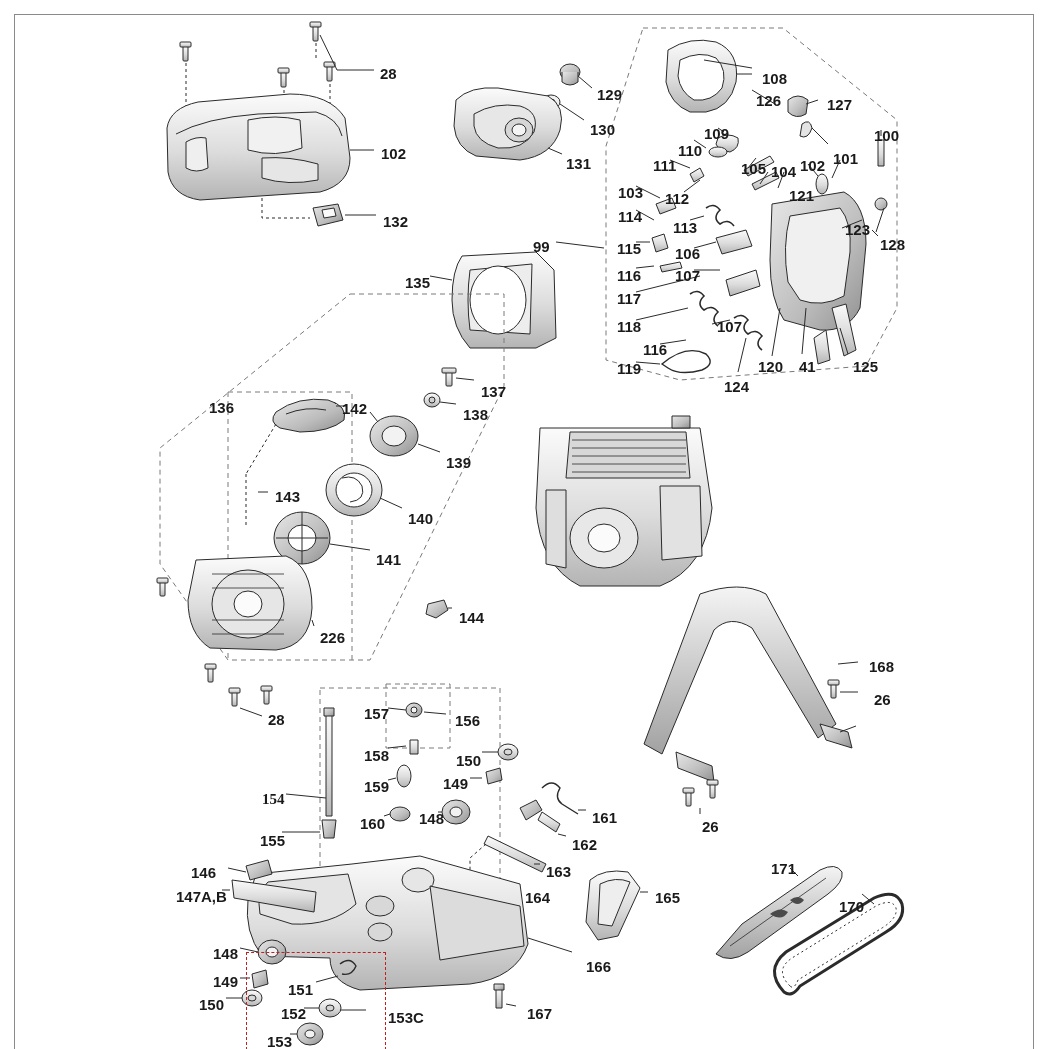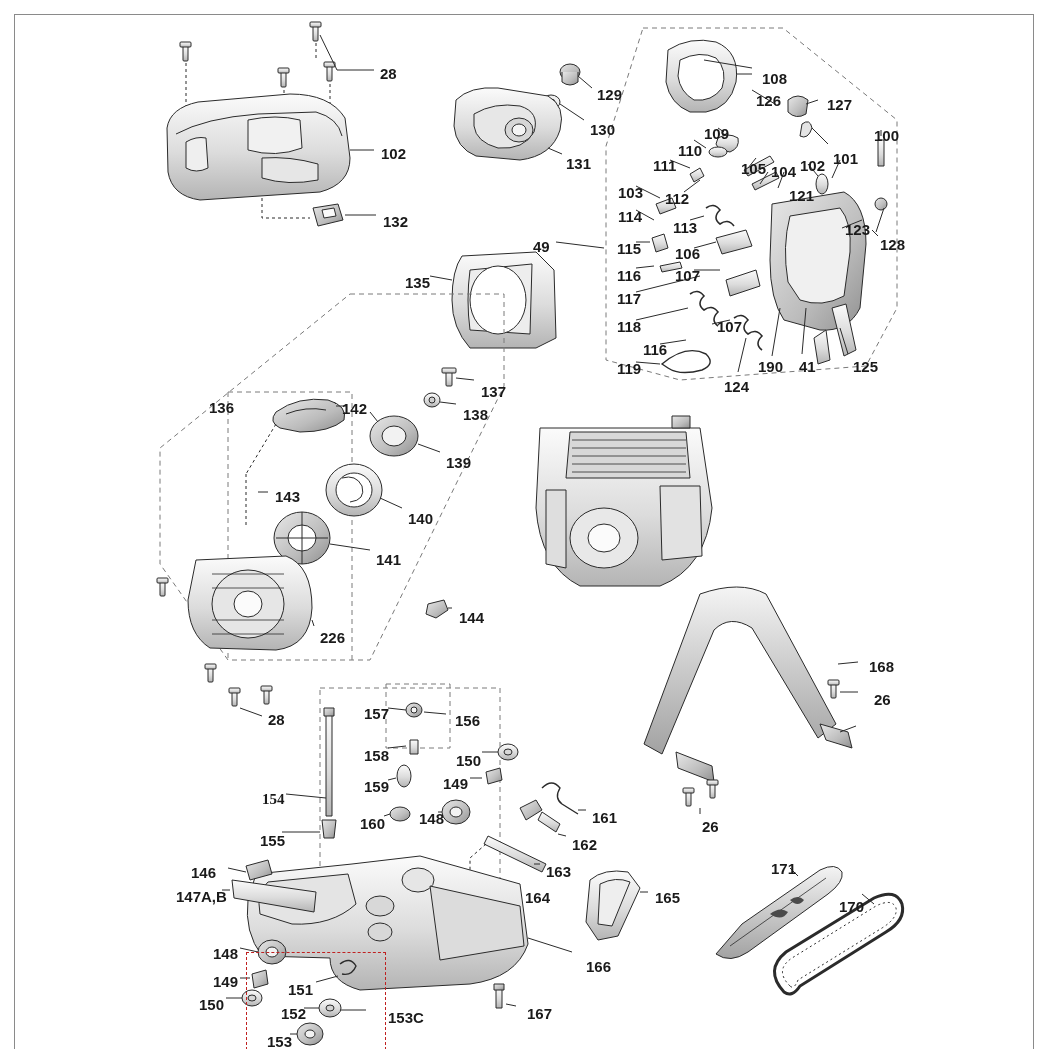--- a/index.html
+++ b/index.html
@@ -398,28 +398,28 @@
       <div class="label" style="left: 833px; top: 143px;">101</div>
       <div class="label" style="left: 618px; top: 177px;">103</div>
       <div class="label" style="left: 665px; top: 183px;">112</div>
       <div class="label" style="left: 789px; top: 180px;">121</div>
       <div class="label" style="left: 618px; top: 201px;">114</div>
       <div class="label" style="left: 673px; top: 212px;">113</div>
       <div class="label" style="left: 845px; top: 214px;">123</div>
       <div class="label" style="left: 880px; top: 229px;">128</div>
       <div class="label" style="left: 617px; top: 233px;">115</div>
       <div class="label" style="left: 675px; top: 238px;">106</div>
-      <div class="label" style="left: 533px; top: 231px;">49</div>
+      <div class="label" style="left: 533px; top: 231px;">99</div>
       <div class="label" style="left: 617px; top: 260px;">116</div>
       <div class="label" style="left: 675px; top: 260px;">107</div>
       <div class="label" style="left: 617px; top: 283px;">117</div>
       <div class="label" style="left: 617px; top: 311px;">118</div>
       <div class="label" style="left: 717px; top: 311px;">107</div>
       <div class="label" style="left: 643px; top: 334px;">116</div>
-      <div class="label" style="left: 758px; top: 351px;">190</div>
+      <div class="label" style="left: 758px; top: 351px;">120</div>
       <div class="label" style="left: 799px; top: 351px;">41</div>
       <div class="label" style="left: 853px; top: 351px;">125</div>
       <div class="label" style="left: 617px; top: 353px;">119</div>
       <div class="label" style="left: 724px; top: 371px;">124</div>
       <div class="label" style="left: 405px; top: 267px;">135</div>
       <div class="label" style="left: 481px; top: 376px;">137</div>
       <div class="label" style="left: 463px; top: 399px;">138</div>
       <div class="label" style="left: 209px; top: 392px;">136</div>
       <div class="label" style="left: 342px; top: 393px;">142</div>
       <div class="label" style="left: 446px; top: 447px;">139</div>

